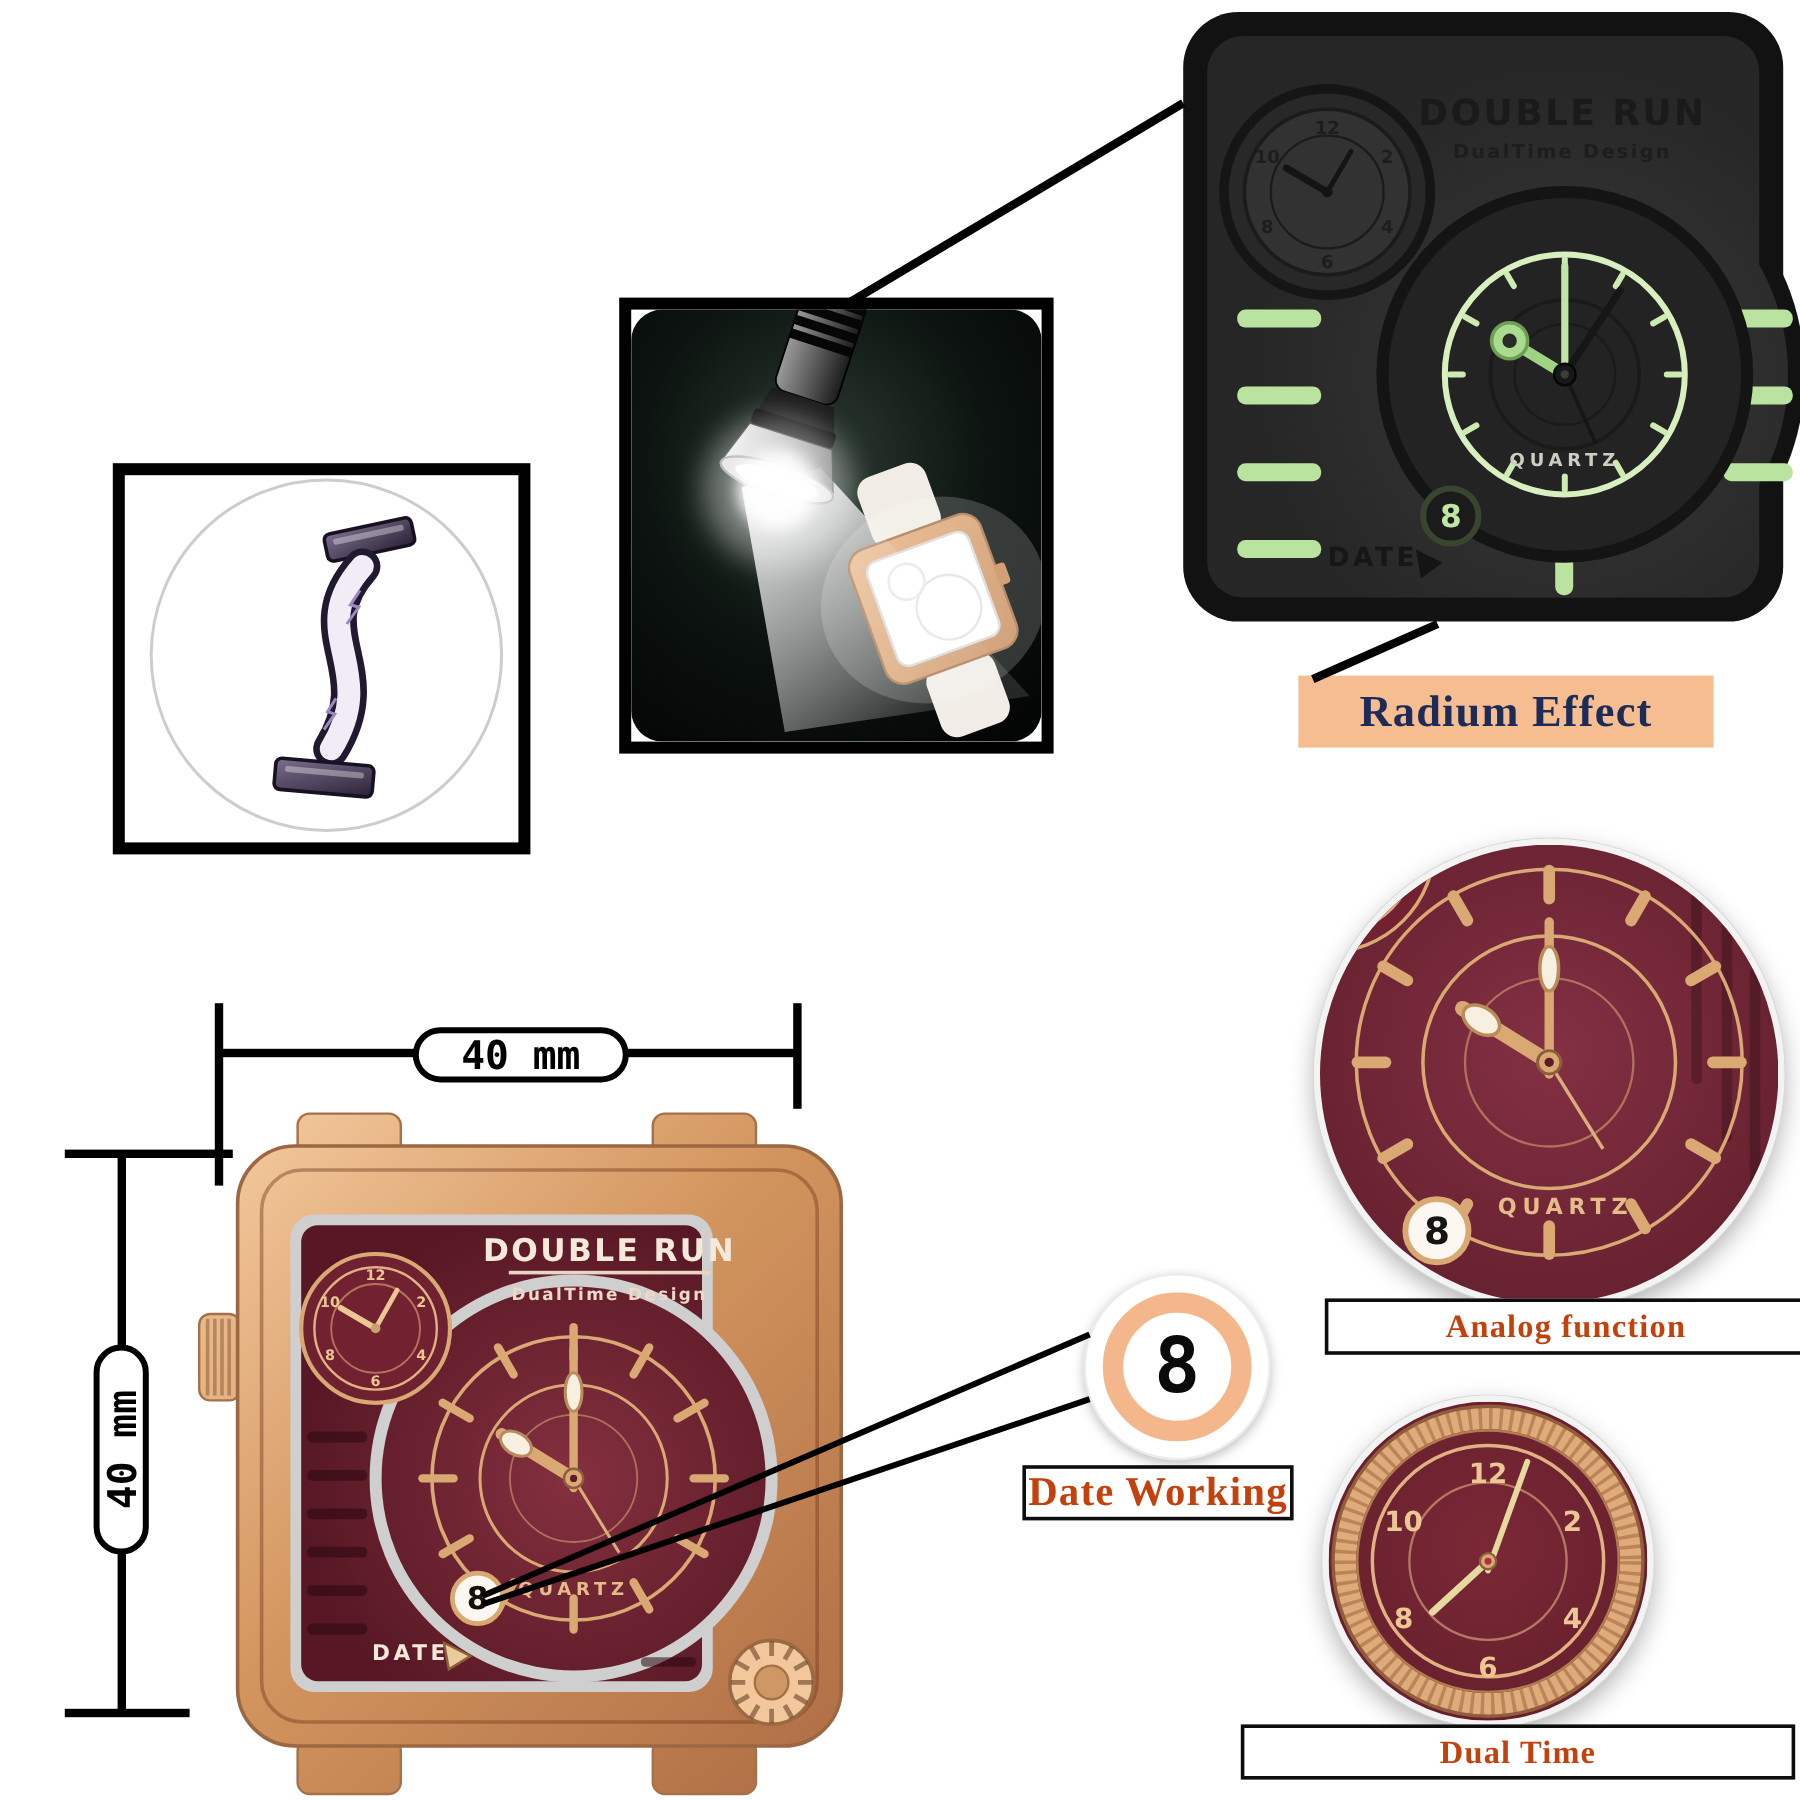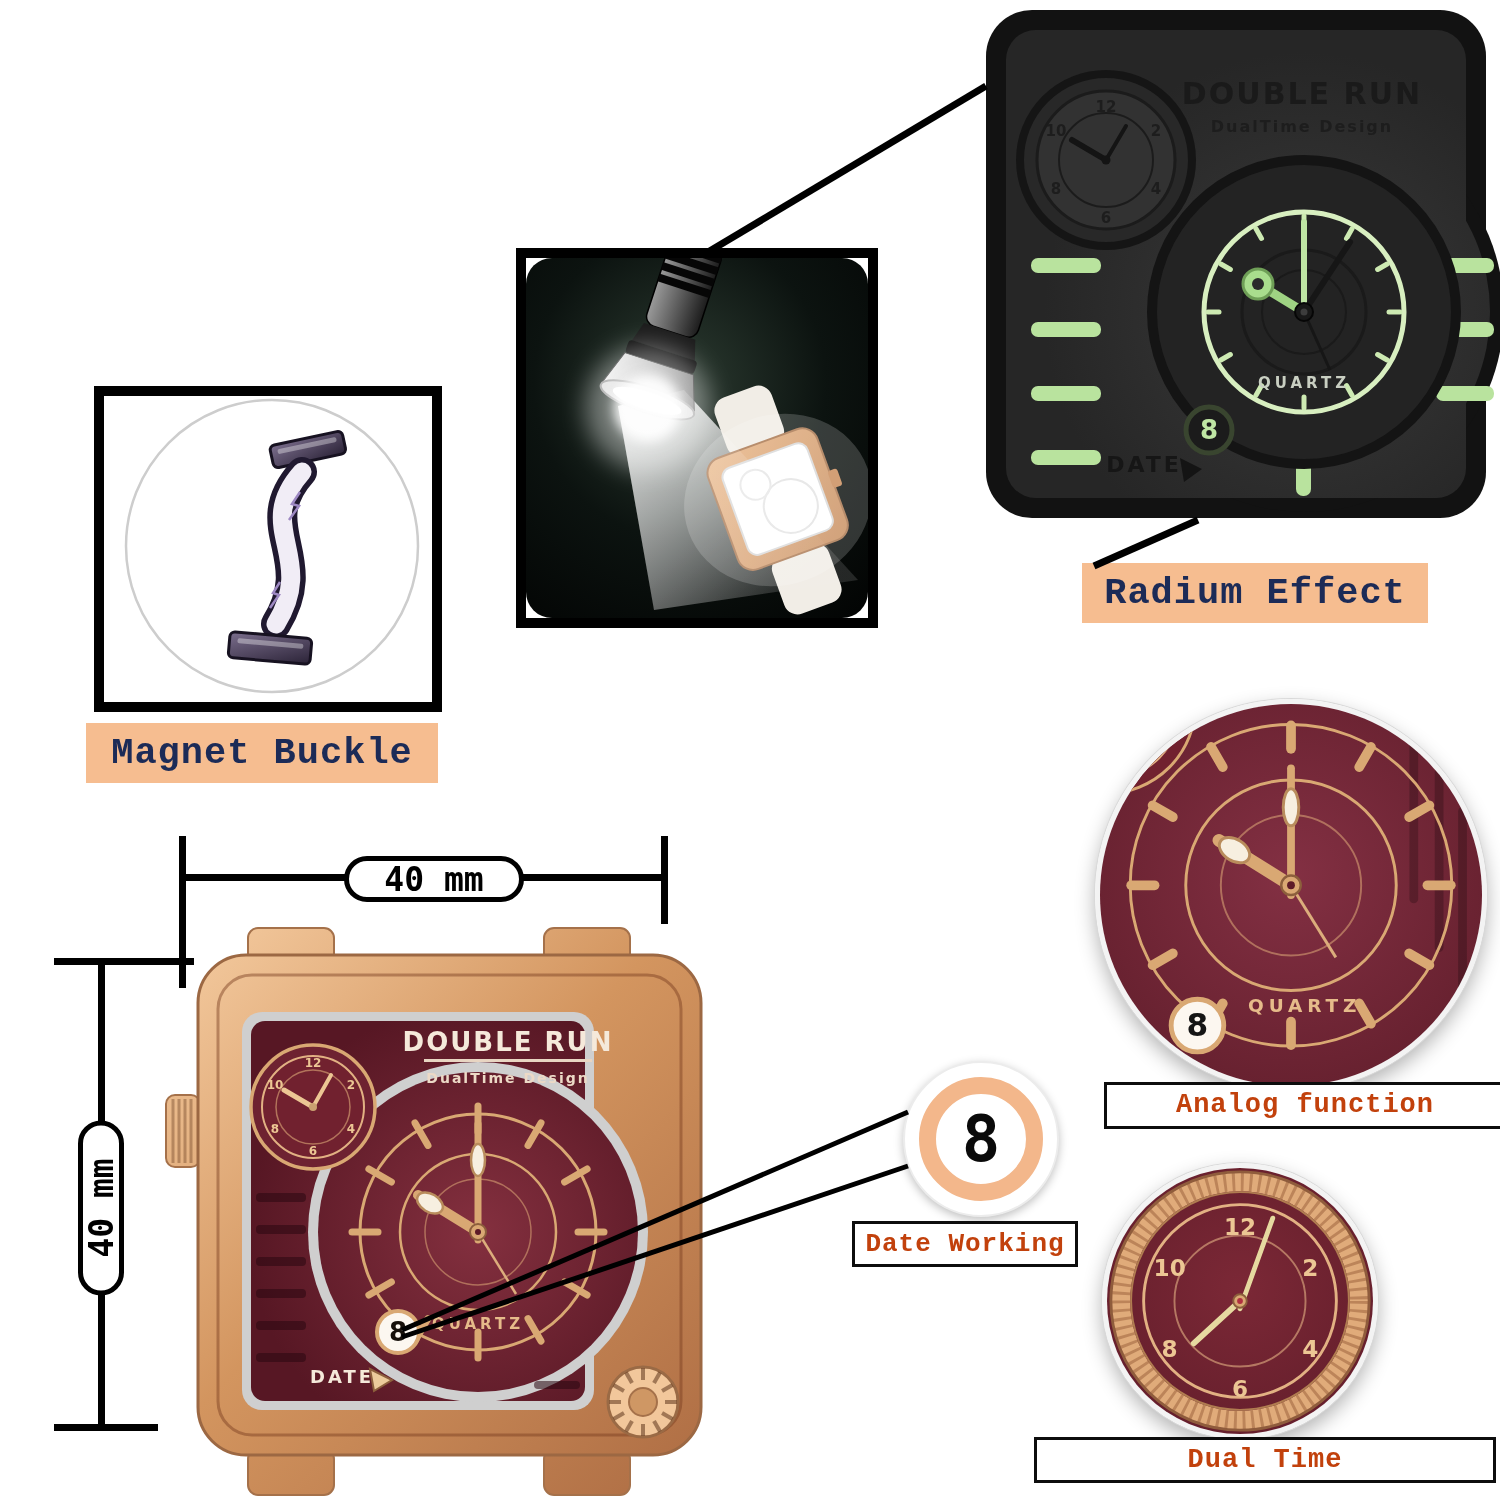--- a/index.html
+++ b/index.html
@@ -2,21 +2,21 @@
 <html><head>
 <meta charset="utf-8">
 <style>
   * { box-sizing: border-box; margin: 0; padding: 0; }
   html,body { width:1500px; height:1500px; background:#ffffff; font-family:"DejaVu Sans", sans-serif; }
   #canvas { position:relative; width:1500px; height:1500px; background:#fff; overflow:hidden;margin-left:46px; }
   .abs { position:absolute; }
   svg text { font-family:"DejaVu Sans", sans-serif; }
 
   .tag { position:absolute; display:flex; align-items:center; justify-content:center;
-         font-family:Liberation Mono, monospace; font-weight:bold; line-height:1; }
+         font-family:Liberation Serif, serif; font-weight:bold; line-height:1; }
   .tag--peach { background:#f6bd90; color:#1c2b57; font-size:37px; letter-spacing:1px; }
   .tag--white { background:#ffffff; color:#c2410c; border:3px solid #0d0d0d; font-size:27px; letter-spacing:1px; }
 
   .frame-box { position:absolute; border:10px solid #000; background:#fff; }
 
   .dim-line { position:absolute; background:#000; }
   .dim-pill { position:absolute; background:#fff; border:5px solid #000; border-radius:24px;
               display:flex; align-items:center; justify-content:center;
               font-family:"DejaVu Sans Mono", monospace; font-weight:bold; font-size:33px; color:#000; }
   .dim-pill-v-wrap { position:absolute; }
@@ -208,21 +208,20 @@
       <path d="M 198 76 C 148 132, 214 160, 172 228" fill="none" stroke="#f1edf6" stroke-width="19" stroke-linecap="round"></path>
       <path d="M 196 96 l -8 12 7 2 -10 14" fill="none" stroke="#9d88c2" stroke-width="2.5"></path>
       <path d="M 176 186 l -7 11 6 2 -9 13" fill="none" stroke="#9d88c2" stroke-width="2.5"></path>
       <g transform="translate(166,252) rotate(5)">
         <rect x="-41" y="-13" width="82" height="26" rx="5" fill="url(#magGrad)" stroke="#171221" stroke-width="3"></rect>
         <rect x="-33" y="-7" width="66" height="5" rx="2" fill="rgba(255,255,255,0.35)"></rect>
       </g>
     </svg>
   </div>
 
-  <div class="tag tag--peach" style="left:40px;top:723px;width:352px;height:60px">Magnet Buckle</div>
 
   <div class="dim-line" style="left:137px;top:874px;width:482px;height:7px"></div>
   <div class="dim-line" style="left:133px;top:836px;width:7px;height:152px"></div>
   <div class="dim-line" style="left:615px;top:836px;width:7px;height:88px"></div>
   <div class="dim-pill" style="left:298px;top:856px;width:180px;height:46px">40 mm</div>
 
   <div class="dim-line" style="left:52px;top:960px;width:7px;height:470px"></div>
   <div class="dim-line" style="left:8px;top:958px;width:140px;height:7px"></div>
   <div class="dim-line" style="left:8px;top:1424px;width:104px;height:7px"></div>
   <div class="dim-pill-v-wrap" style="left:32px;top:1120px;width:46px;height:175px">
@@ -405,21 +404,21 @@
         <circle cx="100" cy="330" r="27" fill="#fcf7f0" stroke="#d9a873" stroke-width="5"></circle>
         <text x="100" y="341" text-anchor="middle" font-size="32" font-weight="bold" fill="#151515">8</text>
       </g>
     </svg>
   </div>
   <div class="tag tag--white" style="left:1058px;top:1082px;width:402px;height:47px">Analog function</div>
 
   <div class="date-circle-outer" style="left:857px;top:1061px;width:156px;height:156px">
     <div class="date-circle-ring">8</div>
   </div>
-  <div class="tag tag--white" style="left:806px;top:1221px;width:226px;height:46px;font-size:26px">Date Working</div>
+  <div class="tag tag--white" style="left:806px;top:1221px;width:226px;height:46px;font-size:34px">Date Working</div>
 
   <div class="zoom-circle" style="left:1056px;top:1163px;width:276px;height:276px">
     <svg width="100%" height="100%" viewBox="0 0 276 276">
       <defs>
         <radialGradient id="dualBg" cx="0.5" cy="0.45" r="0.75">
           <stop offset="0" stop-color="#7b2836"></stop>
             <stop offset="1" stop-color="#5f1c29"></stop>
         </radialGradient>
       </defs>
       <rect width="276" height="276" fill="url(#dualBg)"></rect>

